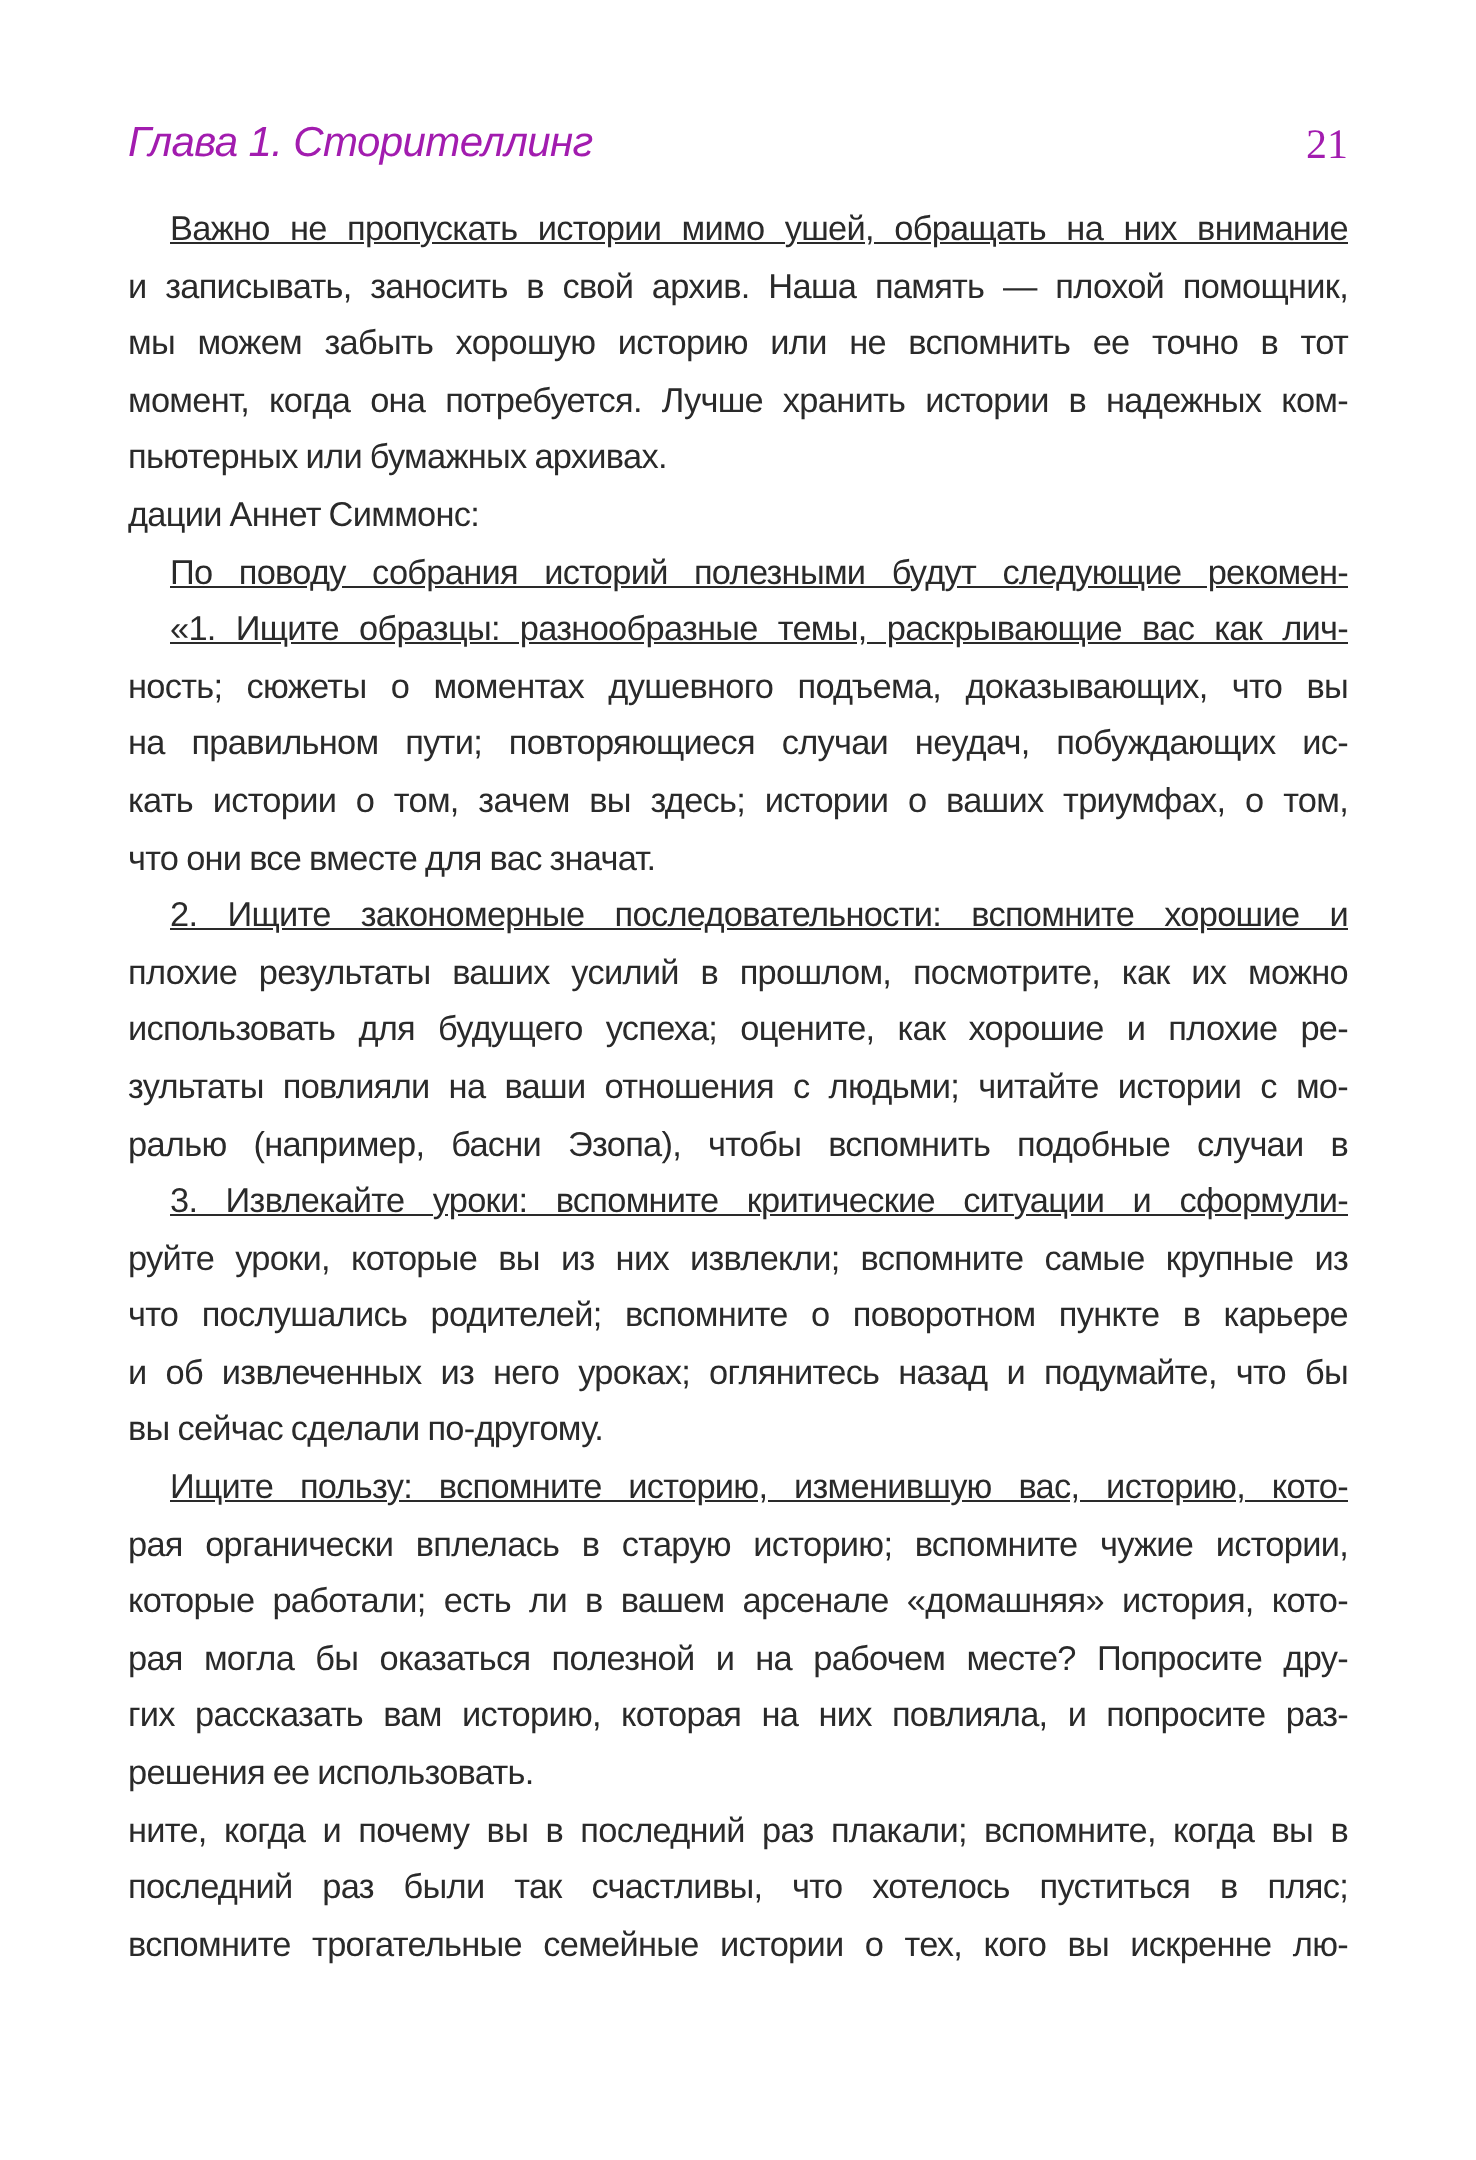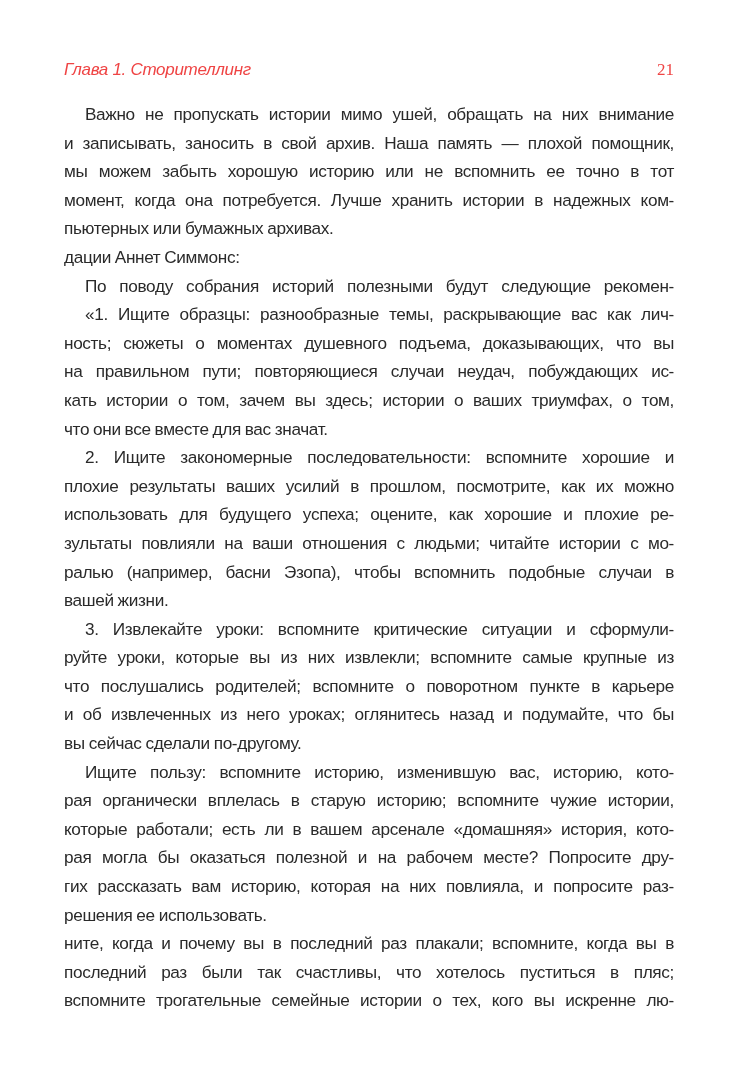--- a/index.html
+++ b/index.html
@@ -1,26 +1,26 @@
 <!DOCTYPE html>
 <html><head>
 <meta charset="utf-8">
 <style>
   html, body { margin: 0; padding: 0; background: #ffffff; }
   body { width: 738px; height: 1080px; position: relative; overflow: hidden; }
   .page { position: absolute; left: 64px; top: 0; width: 610px; color: #2a2a2a;
           font-family: "Liberation Sans", "DejaVu Sans", sans-serif; }
   .header { position: absolute; top: 60px; left: 0; width: 610px; height: 26px;
-            font-size: 17px; color: #ef4444; }
+            font-size: 21px; color: #a21caf; }
   .header .title { position: absolute; left: 0; top: 0; font-style: italic; letter-spacing: -0.3px; }
   .header .num { position: absolute; right: 0; top: 0; font-family: Liberation Serif, serif; }
   .body { position: absolute; top: 100px; left: 0; width: 610px; }
   .line { height: 28.6px; line-height: 28.6px; font-size: 17.2px; white-space: nowrap;
           text-align: justify; text-align-last: justify; letter-spacing: -0.35px; word-spacing: -0.5px; }
-  .line.indent { padding-left: 21px; }
+  .line.indent { padding-left: 21px; text-decoration: underline; }
   .line.last { text-align-last: left; }
 </style>
 </head>
 <body>
 
 <div class="page">
   <div class="header">
     <span class="title">Глава 1. Сторителлинг</span>
     <span class="num">21</span>
   </div>
@@ -35,21 +35,20 @@
       <div class="line indent">«1. Ищите образцы: разнообразные темы, раскрывающие вас как лич-</div>
       <div class="line">ность; сюжеты о моментах душевного подъема, доказывающих, что вы</div>
       <div class="line">на правильном пути; повторяющиеся случаи неудач, побуждающих ис-</div>
       <div class="line">кать истории о том, зачем вы здесь; истории о ваших триумфах, о том,</div>
       <div class="line last">что они все вместе для вас значат.</div>
       <div class="line indent">2. Ищите закономерные последовательности: вспомните хорошие и</div>
       <div class="line">плохие результаты ваших усилий в прошлом, посмотрите, как их можно</div>
       <div class="line">использовать для будущего успеха; оцените, как хорошие и плохие ре-</div>
       <div class="line">зультаты повлияли на ваши отношения с людьми; читайте истории с мо-</div>
       <div class="line">ралью (например, басни Эзопа), чтобы вспомнить подобные случаи в</div>
-      <div class="line last">вашей жизни.</div>
       <div class="line indent">3. Извлекайте уроки: вспомните критические ситуации и сформули-</div>
       <div class="line">руйте уроки, которые вы из них извлекли; вспомните самые крупные из</div>
       <div class="line">что послушались родителей; вспомните о поворотном пункте в карьере</div>
       <div class="line">и об извлеченных из него уроках; оглянитесь назад и подумайте, что бы</div>
       <div class="line last">вы сейчас сделали по-другому.</div>
       <div class="line indent">Ищите пользу: вспомните историю, изменившую вас, историю, кото-</div>
       <div class="line">рая органически вплелась в старую историю; вспомните чужие истории,</div>
       <div class="line">которые работали; есть ли в вашем арсенале «домашняя» история, кото-</div>
       <div class="line">рая могла бы оказаться полезной и на рабочем месте? Попросите дру-</div>
       <div class="line">гих рассказать вам историю, которая на них повлияла, и попросите раз-</div>

